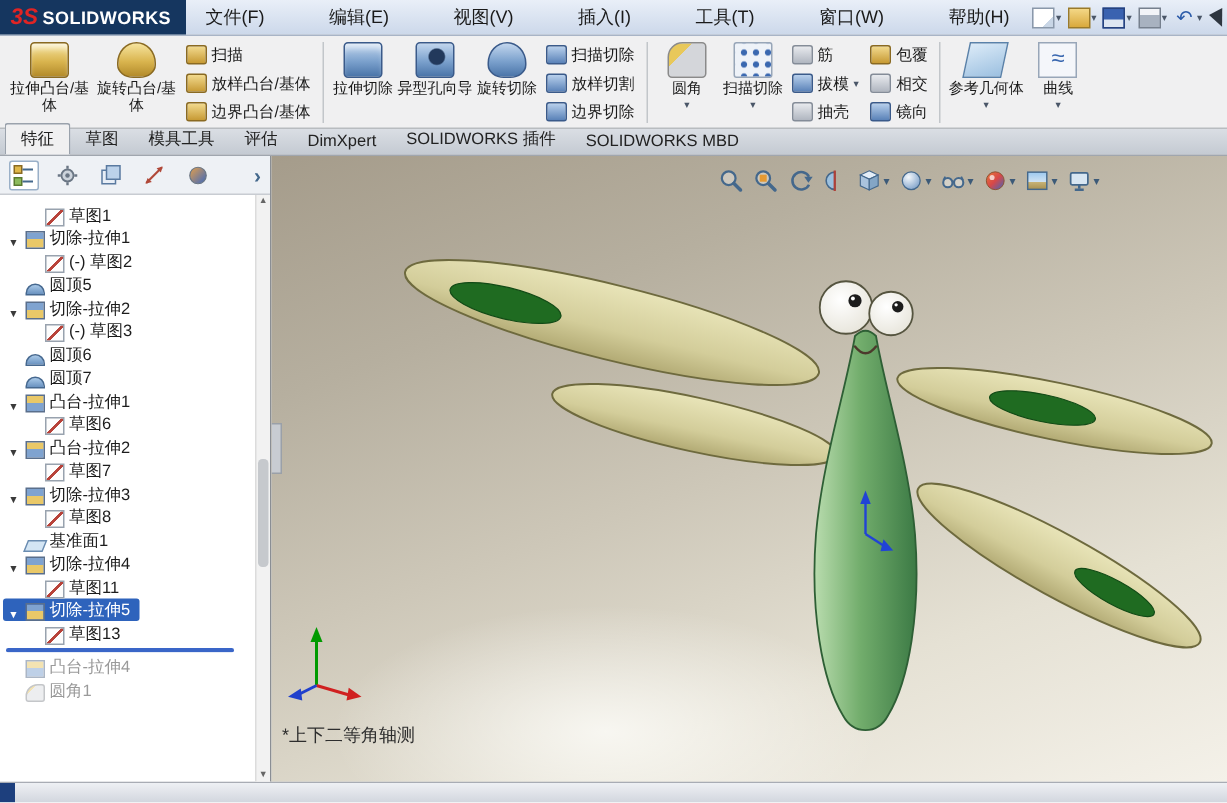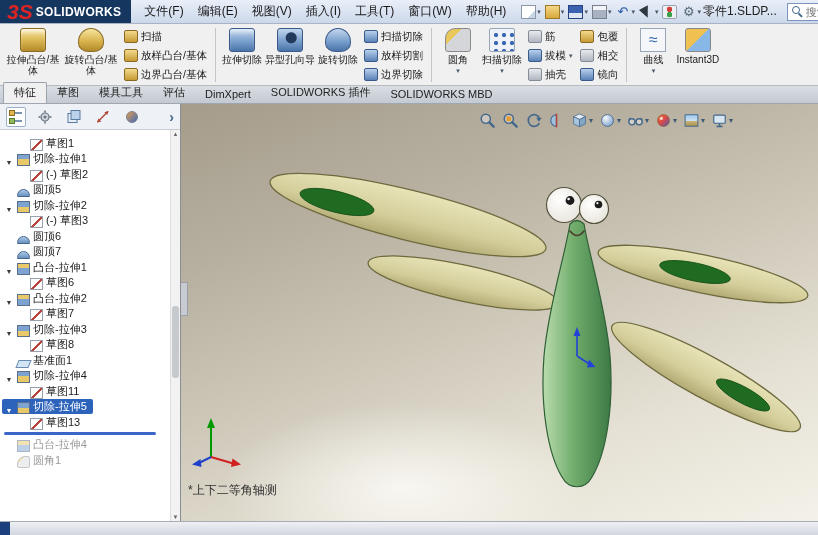--- a/index.html
+++ b/index.html
@@ -3,23 +3,23 @@
 <meta charset="utf-8">
 <style>
   * { box-sizing: border-box; margin: 0; padding: 0; }
   html,body { width:818px; height:535px; overflow:hidden; }
   body { font-family:"Liberation Sans","DejaVu Sans",sans-serif; font-size:12px; }
   #app { position:relative; width:818px; height:535px; background:#f0f0f1; overflow:hidden; }
 
   
   .titlebar { height:24px; display:flex; align-items:center; background:linear-gradient(#e9eff8,#ccd8ea); border-bottom:1px solid #a8b4c6; }
   .logo { height:100%; background:#15365f; color:#fff; display:flex; align-items:center; padding:0 10px 0 7px; white-space:nowrap; }
-  .logo-mark { color:#e02424; font-weight:bold; font-style:italic; font-size:21px; margin-right:3px; }
+  .logo-mark { color:#e02424; font-weight:bold; font-style:italic; font-size:15px; margin-right:3px; }
   .logo-text { font-weight:bold; font-size:12px; letter-spacing:.3px; }
-  .menus { display:flex; margin-left:6px; }
+  .menus { display:flex; margin-left:6px;gap:29px; }
   .menu { padding:3px 7px; color:#1a1a1a; cursor:default; white-space:nowrap; }
   .qat { display:flex; align-items:center; margin-left:6px; }
   .qbtn { display:flex; align-items:center; background:none; border:none; padding:1px 2px; cursor:default; }
   .qcaret { font-size:7px; color:#4a5668; margin-left:1px; }
   .qi { width:15px; height:14px; display:inline-block; position:relative; }
   .qi-new { background:linear-gradient(135deg,#ffffff 72%,#c9d6e6 72%); border:1px solid #8a98aa; }
   .qi-open { background:linear-gradient(180deg,#f4d786,#d9a93c); border:1px solid #9a7a2a; }
   .qi-save { background:#3a62b0; border:1px solid #26427e; box-shadow:inset 0 -5px 0 #dde6f2; }
   .qi-print { background:linear-gradient(180deg,#f2f4f8 35%,#a8b2c0 35%); border:1px solid #76808e; }
   .qi-undo { border:none; color:#2a5aa8; font-size:13px; line-height:14px; text-align:center; }
@@ -257,27 +257,28 @@
           </button>
         <button class="rsmall">
             <span class="sic sic-blue"></span>
             <span>镜向</span>
           </button>
       </div>
     </div>
     <div class="rsep"></div>
     <div class="rgroup">
       <button class="rbig">
+          <span class="ric ric-ref"></span>
+          <span>参考几何体</span>
+          <span class="caret">▾</span>
+        </button>
+      <button class="rbig">
           <span class="ric ric-curve">≈</span>
           <span>曲线</span>
           <span class="caret">▾</span>
-        </button>
-      <button class="rbig">
-          <span class="ric ric-i3d"></span>
-          <span>Instant3D</span>
         </button>
     </div>
   </div>
 
   <div class="tabbar">
     <span class="tab active">特征</span>
     <span class="tab">草图</span>
     <span class="tab">模具工具</span>
     <span class="tab">评估</span>
     <span class="tab">DimXpert</span>

